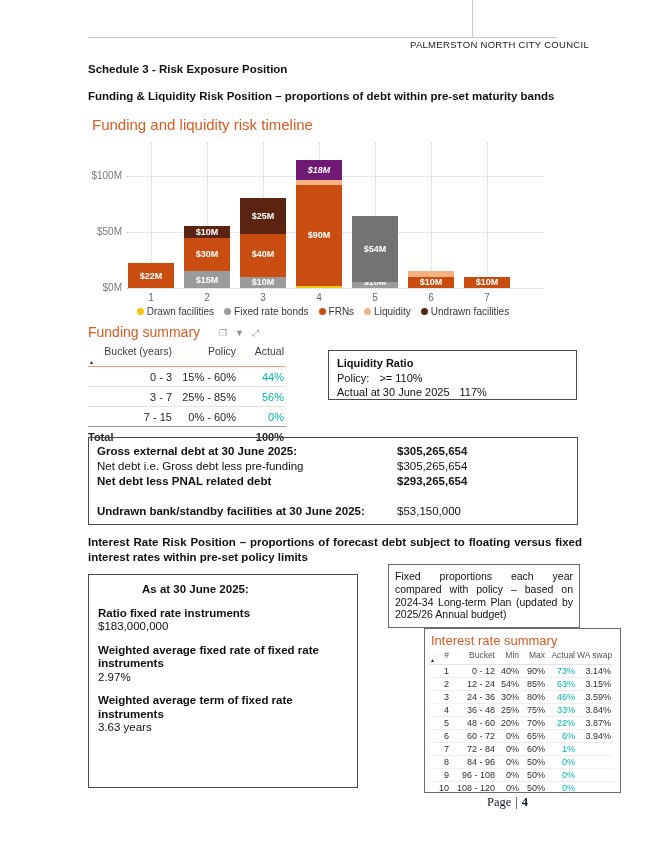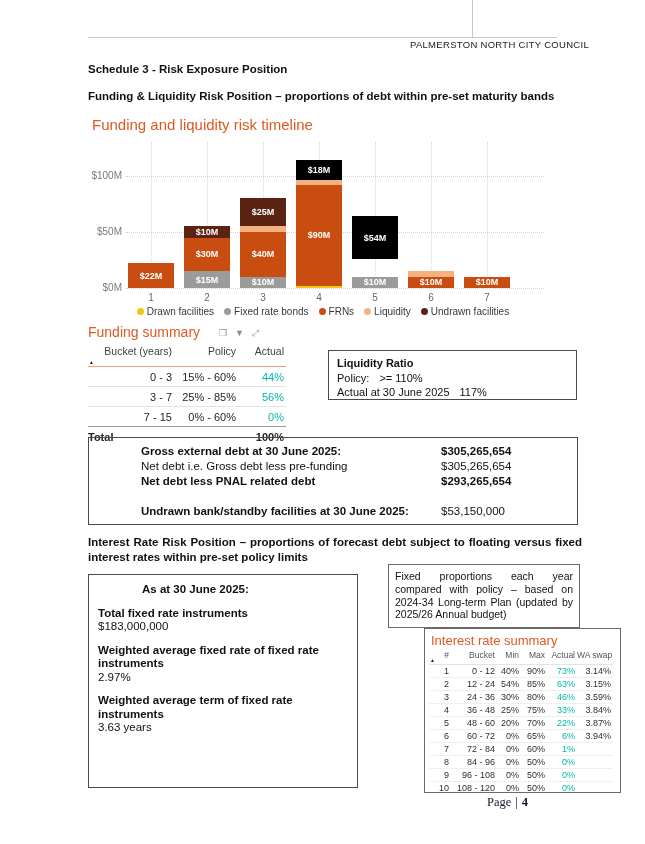--- a/index.html
+++ b/index.html
@@ -44,21 +44,21 @@
 
   
   .liq-box { position:absolute; left:328px; top:350px; width:231px; height:38px; border:1px solid #4a4a4a;
              padding:5px 8px; font-size:11px; line-height:14.5px; }
   .liq-title { font-weight:bold; }
   .gap-sm { display:inline-block; width:10px; }
 
   
   .debt-box { position:absolute; left:88px; top:437px; width:472px; height:74px; border:1px solid #4a4a4a;
               padding:6px 8px; font-size:11.5px; }
-  .debt-row { display:flex; line-height:15px;margin-left:44px; }
+  .debt-row { display:flex; line-height:15px; }
   .debt-label { width:300px; }
   .debt-spacer { height:15px; }
   .b { font-weight:bold; }
 
   
   .sect-interest { position:absolute; left:88px; top:535px; width:494px; font-size:11.5px; font-weight:bold;
                    text-align:justify; line-height:14.5px; }
 
   .fixed-box { position:absolute; left:88px; top:574px; width:250px; height:196px; border:1px solid #4a4a4a;
                padding:8px 9px; font-size:11.5px; line-height:13.5px; }
@@ -128,35 +128,35 @@
         <div class="seg" style="left: 96px; top: 114.4px; width: 46px; height: 11.2px; background: rgb(91, 36, 18);">
           <span>$10M</span>
         </div>
         <div class="seg" style="left: 152px; top: 164.8px; width: 46px; height: 11.2px; background: rgb(155, 155, 155);">
           <span>$10M</span>
         </div>
         <div class="seg" style="left: 152px; top: 120px; width: 46px; height: 44.8px; background: rgb(201, 77, 17);">
           <span>$40M</span>
         </div>
         <div class="seg" style="left: 152px; top: 114.4px; width: 46px; height: 5.6px; background: rgb(246, 177, 131);"></div>
-        <div class="seg" style="left: 152px; top: 86.4px; width: 46px; height: 28px; background: rgb(91, 36, 18);">
+        <div class="seg" style="left: 152px; top: 86.4px; width: 46px; height: 36px; background: rgb(91, 36, 18);">
           <span>$25M</span>
         </div>
         <div class="seg" style="left: 208px; top: 173.76px; width: 46px; height: 2.24px; background: rgb(242, 200, 15);"></div>
         <div class="seg" style="left: 208px; top: 72.96px; width: 46px; height: 100.8px; background: rgb(201, 77, 17);">
           <span>$90M</span>
         </div>
         <div class="seg" style="left: 208px; top: 68.48px; width: 46px; height: 4.48px; background: rgb(246, 177, 131);"></div>
-        <div class="seg" style="left: 208px; top: 48.32px; width: 46px; height: 20.16px; background: #000000;">
+        <div class="seg" style="left: 208px; top: 48.32px; width: 46px; height: 20.16px; background: #701a75; font-style: italic;">
           <span>$18M</span>
         </div>
         <div class="seg" style="left: 264px; top: 164.8px; width: 46px; height: 11.2px; background: rgb(155, 155, 155);">
           <span>$10M</span>
         </div>
-        <div class="seg" style="left: 264px; top: 104.32px; width: 46px; height: 43px; background: #000000; align-items: center;">
+        <div class="seg" style="left: 264px; top: 104.32px; width: 46px; height: 66px; background: #737373; align-items: center;">
           <span>$54M</span>
         </div>
         <div class="seg" style="left: 320px; top: 164.8px; width: 46px; height: 11.2px; background: rgb(201, 77, 17);">
           <span>$10M</span>
         </div>
         <div class="seg" style="left: 320px; top: 159.2px; width: 46px; height: 5.6px; background: rgb(246, 177, 131);"></div>
         <div class="seg" style="left: 376px; top: 164.8px; width: 46px; height: 11.2px; background: rgb(201, 77, 17);">
           <span>$10M</span>
         </div>
       </div>
@@ -261,21 +261,21 @@
         <div>$53,150,000</div>
       </div>
     </div>
 
   <div class="sect-interest">Interest Rate Risk Position – proportions of forecast debt subject to floating versus fixed interest rates within pre-set policy limits</div>
 
   <div class="fixed-box">
     <div class="fb-title">As at 30 June 2025:</div>
     <div id="fb-items">
         <div class="fb-item">
-          <div class="b">Total fixed rate instruments</div>
+          <div class="b">Ratio fixed rate instruments</div>
           <div>$183,000,000</div>
         </div>
         <div class="fb-item">
           <div class="b">Weighted average fixed rate of fixed rate instruments</div>
           <div>2.97%</div>
         </div>
         <div class="fb-item">
           <div class="b">Weighted average term of fixed rate instruments</div>
           <div>3.63 years</div>
         </div>

